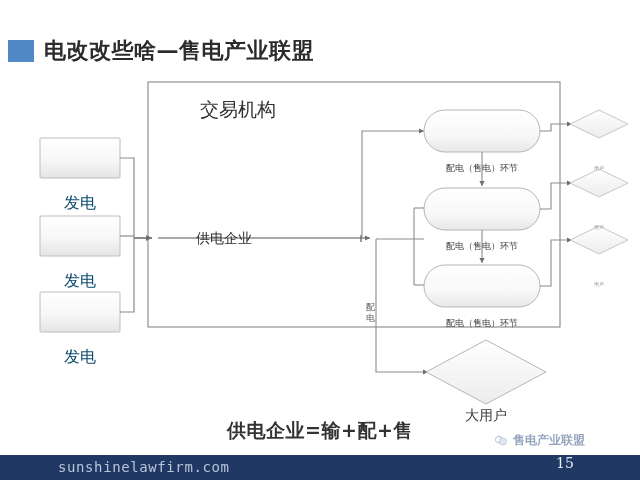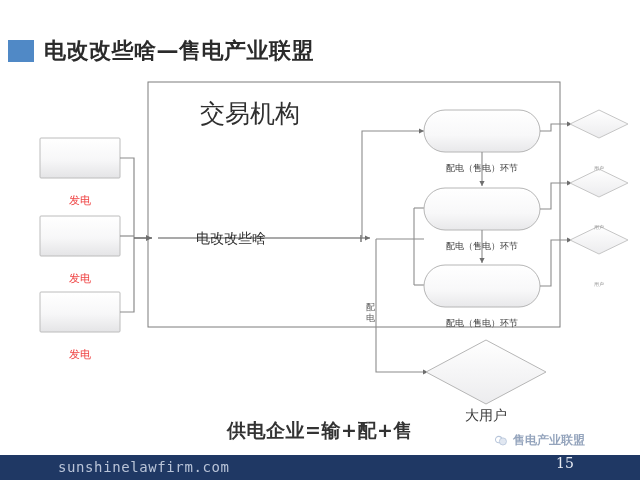--- a/index.html
+++ b/index.html
@@ -59,22 +59,22 @@
   .shape-label {
     position: absolute;
     text-align: center;
     color: #3a3a3a;
     font-family: "DejaVu Sans", "Liberation Sans", sans-serif;
     pointer-events: none;
     white-space: nowrap;
     margin-top: 44px;
   }
   .gen-label {
-    font-size: 11px;
-    color: #ef4444;
+    font-size: 16px;
+    color: #0c4a6e;
   }
   .dist-label {
     font-size: 9px;
     line-height: 11px;
     white-space: normal;
   }
   .user-label {
     font-size: 5px;
     color: #9a9a9a;
   }
@@ -83,21 +83,21 @@
     color: #3a3a3a;
   }
   .free-label {
     position: absolute;
     color: #2f2f2f;
     font-family: "DejaVu Sans", "Liberation Sans", sans-serif;
     white-space: nowrap;
   }
   #label-trading {
     left: 200px; top: 97px;
-    font-size: 25px;
+    font-size: 19px;
   }
   #label-transmission {
     left: 196px; top: 230px;
     font-size: 14px;
   }
   #label-distribution {
     left: 366px; top: 294px;
     font-size: 9px;
     width: 12px;
     white-space: normal;
@@ -240,21 +240,21 @@
     <polygon points="599,169 628,183 599,197 570,183" fill="url(#diaGrad)" stroke="#c6c6c6" stroke-width="1"></polygon>
     <polygon points="599,226 628,240 599,254 570,240" fill="url(#diaGrad)" stroke="#c6c6c6" stroke-width="1"></polygon>
 
     <path d="M376,239 L376,372 L428,372" stroke="#8c8c8c" stroke-width="1.1" fill="none" marker-end="url(#arrowThin)"></path>
 
     <polygon points="486,340 546,372 486,404 426,372" fill="url(#diaGrad)" stroke="#b6b6b6" stroke-width="1"></polygon>
   </svg>
 
   <div class="free-label" id="label-trading">交易机构</div>
 
-  <div class="free-label" id="label-transmission">电改改些啥</div>
+  <div class="free-label" id="label-transmission">供电企业</div>
 
   <div class="free-label" id="label-distribution">配电</div>
 
   <div class="shape-label gen-label" style="left:40px; top:149px; width:80px;">发电</div>
   <div class="shape-label gen-label" style="left:40px; top:227px; width:80px;">发电</div>
   <div class="shape-label gen-label" style="left:40px; top:303px; width:80px;">发电</div>
 
   <div class="shape-label dist-label" style="left:434px; top:119px; width:96px;">配电（售电）环节</div>
   <div class="shape-label dist-label" style="left:434px; top:197px; width:96px;">配电（售电）环节</div>
   <div class="shape-label dist-label" style="left:434px; top:274px; width:96px;">配电（售电）环节</div>

